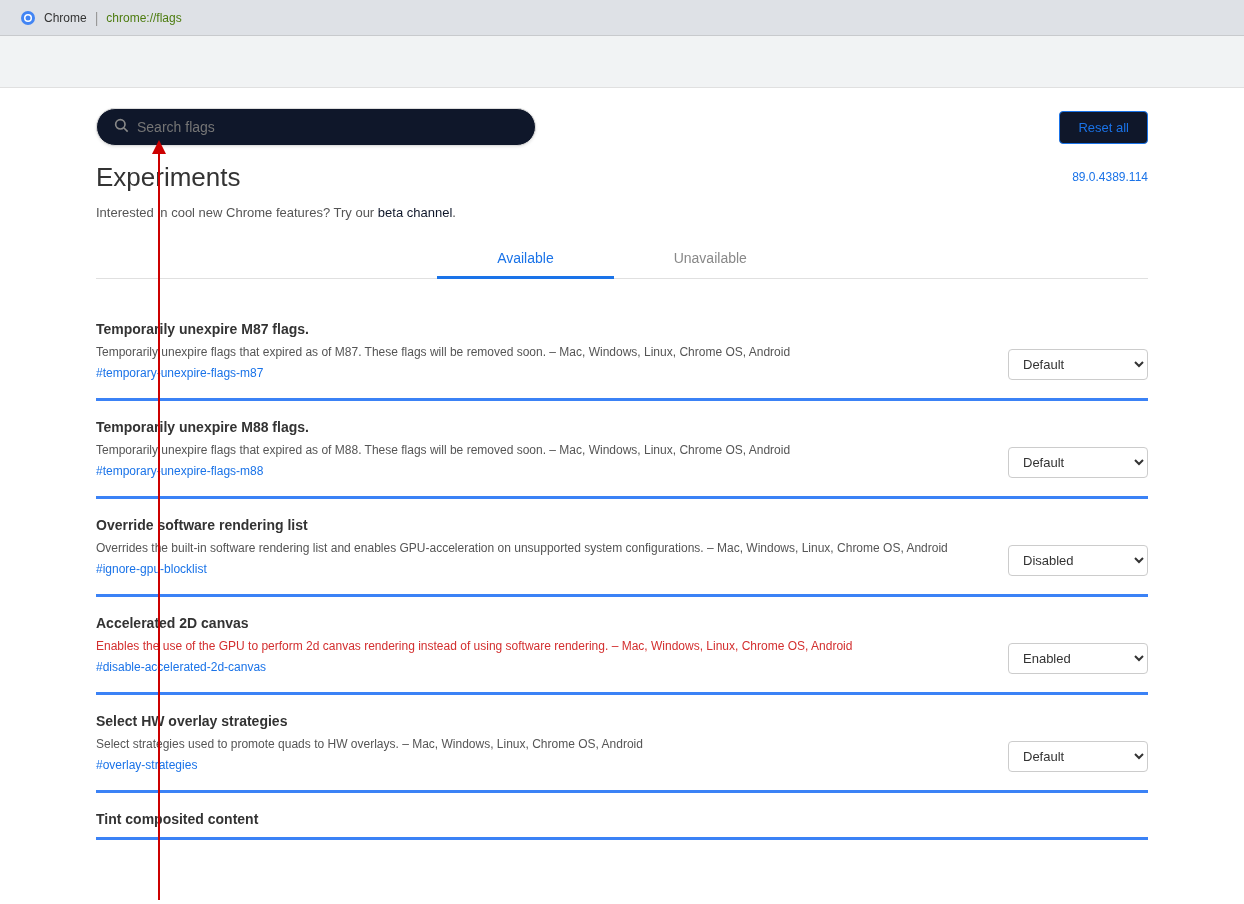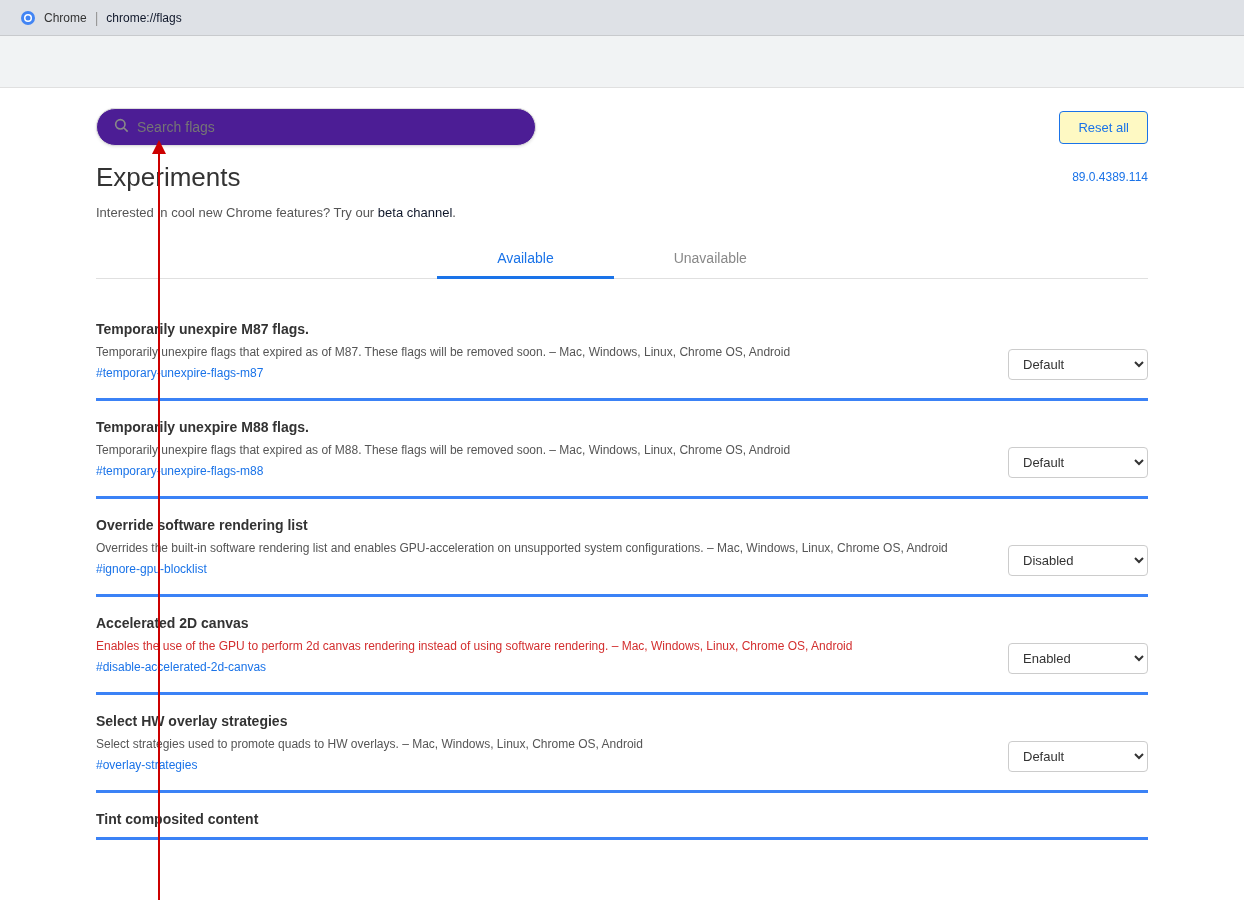--- a/index.html
+++ b/index.html
@@ -23,21 +23,21 @@
       font-size: 12px;
       color: #333;
       font-weight: 500;
     }
     .browser-bar .separator {
       color: #999;
       font-size: 14px;
     }
     .browser-bar .url {
       font-size: 12px;
-      color: #0f172a;
+      color: #4d7c0f;
     }
     
     .toolbar {
       background: #f1f3f4;
       height: 52px;
       border-bottom: 1px solid #e0e0e0;
     }
     
     .page-content {
       background: #fff;
@@ -53,39 +53,39 @@
       max-width: 1100px;
       margin: 0 auto;
     }
     .search-box {
       display: flex;
       align-items: center;
       border: 1px solid #ddd;
       border-radius: 24px;
       padding: 8px 16px;
       width: 440px;
-      background: #4c1d95;
+      background: #0f172a;
       box-shadow: 0 1px 3px rgba(0,0,0,0.1);
     }
     .search-box input {
       border: none;
       outline: none;
       font-size: 14px;
       width: 100%;
       margin-left: 8px;
       color: #999;
       background: transparent;
     }
     .search-icon-svg {
       color: #888;
       font-size: 16px;
     }
     .reset-btn {
       border: 1px solid #1a73e8;
-      background: #fef9c3;
+      background: #0f172a;
       color: #1a73e8;
       padding: 8px 18px;
       border-radius: 4px;
       font-size: 13px;
       cursor: pointer;
       font-weight: 500;
     }
     
     .experiments-area {
       padding: 0 24px 24px 24px;

